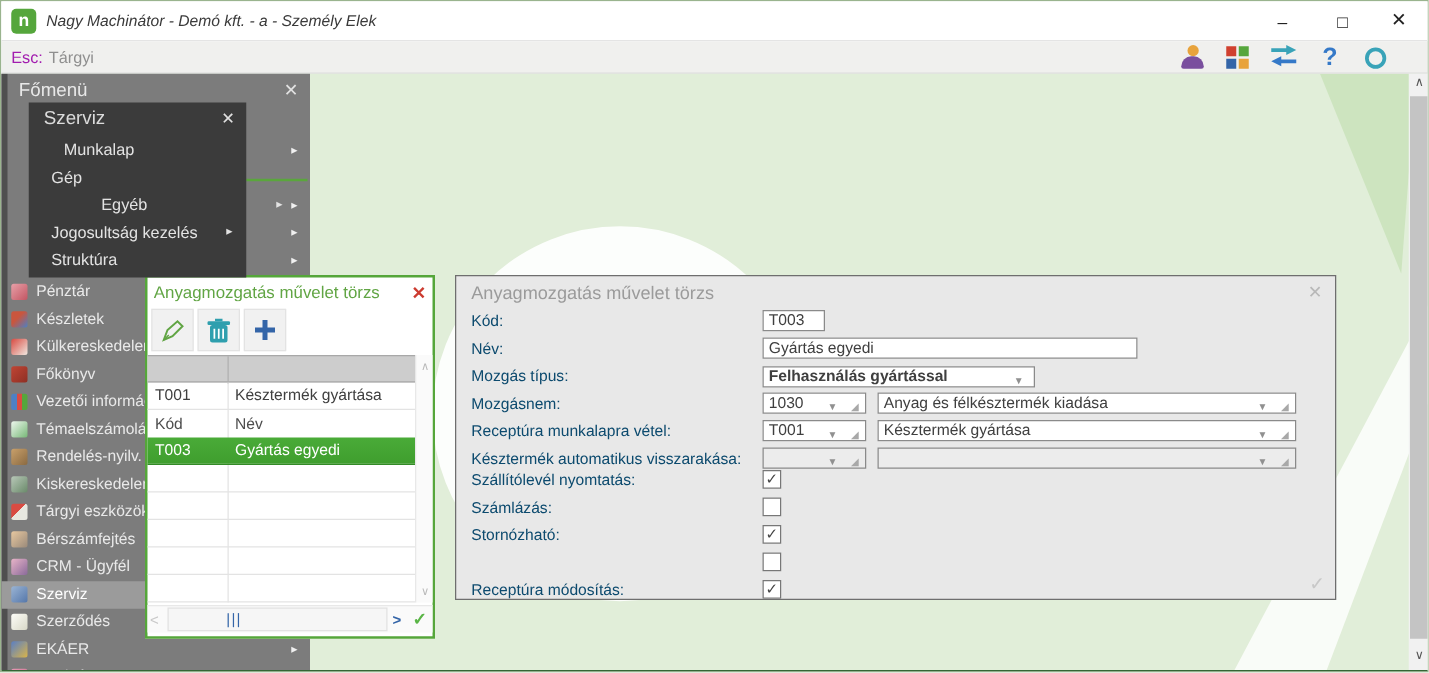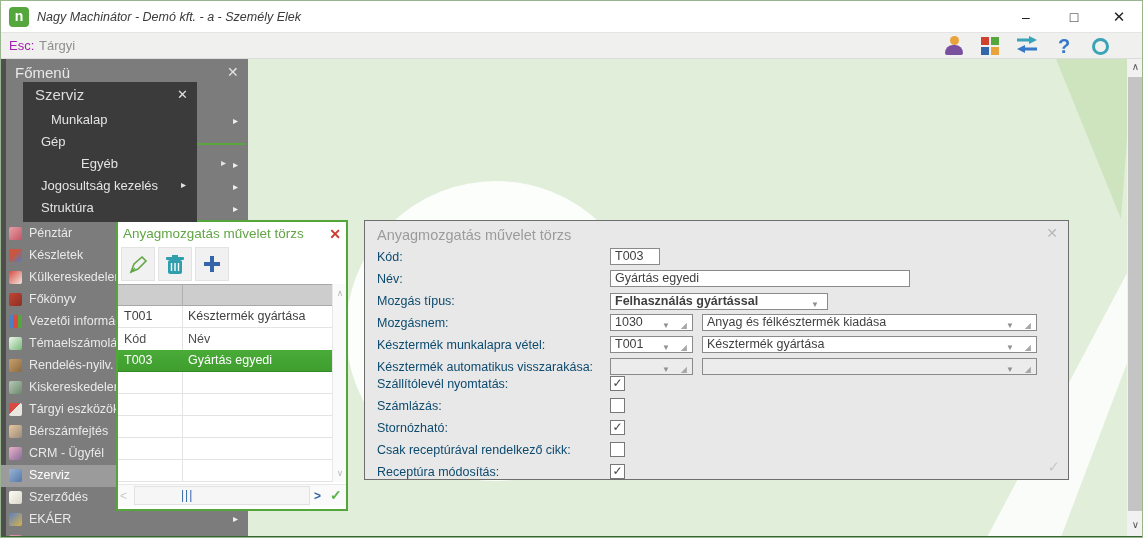--- a/index.html
+++ b/index.html
@@ -369,21 +369,21 @@
       <span>1030</span>
       <span class="dd dd-a">▼</span>
       <span class="dd dd-c">◢</span>
     </div>
     <div class="f-combo-name" style="top:93px;">
       <span>Anyag és félkésztermék kiadása</span>
       <span class="dd dd-a">▼</span>
       <span class="dd dd-c">◢</span>
     </div>
 
-    <span class="f-label" style="top:117px;">Késztermék munkalapra vétel:</span>
+    <span class="f-label" style="top:117px;">Receptúra munkalapra vétel:</span>
     <div class="f-combo-code" style="top:115px;">
       <span>T001</span>
       <span class="dd dd-a">▼</span>
       <span class="dd dd-c">◢</span>
     </div>
     <div class="f-combo-name" style="top:115px;">
       <span>Késztermék gyártása</span>
       <span class="dd dd-a">▼</span>
       <span class="dd dd-c">◢</span>
     </div>
@@ -402,21 +402,20 @@
 
     <span class="f-label" style="top:156px;">Szállítólevél nyomtatás:</span>
     <div class="f-check" style="top:155px;">✓</div>
 
     <span class="f-label" style="top:178px;">Számlázás:</span>
     <div class="f-check" style="top:177px;"></div>
 
     <span class="f-label" style="top:200px;">Stornózható:</span>
     <div class="f-check" style="top:199px;">✓</div>
 
-    <span class="f-label" style="top:222px;">Csak receptúrával rendelkező cikk:</span>
     <div class="f-check" style="top:221px;"></div>
 
     <span class="f-label" style="top:244px;">Receptúra módosítás:</span>
     <div class="f-check" style="top:243px;">✓</div>
 
     <div class="dt-corner-check">✓</div>
   </div>
 
   <div class="bottom-strip"></div>
 </div>

